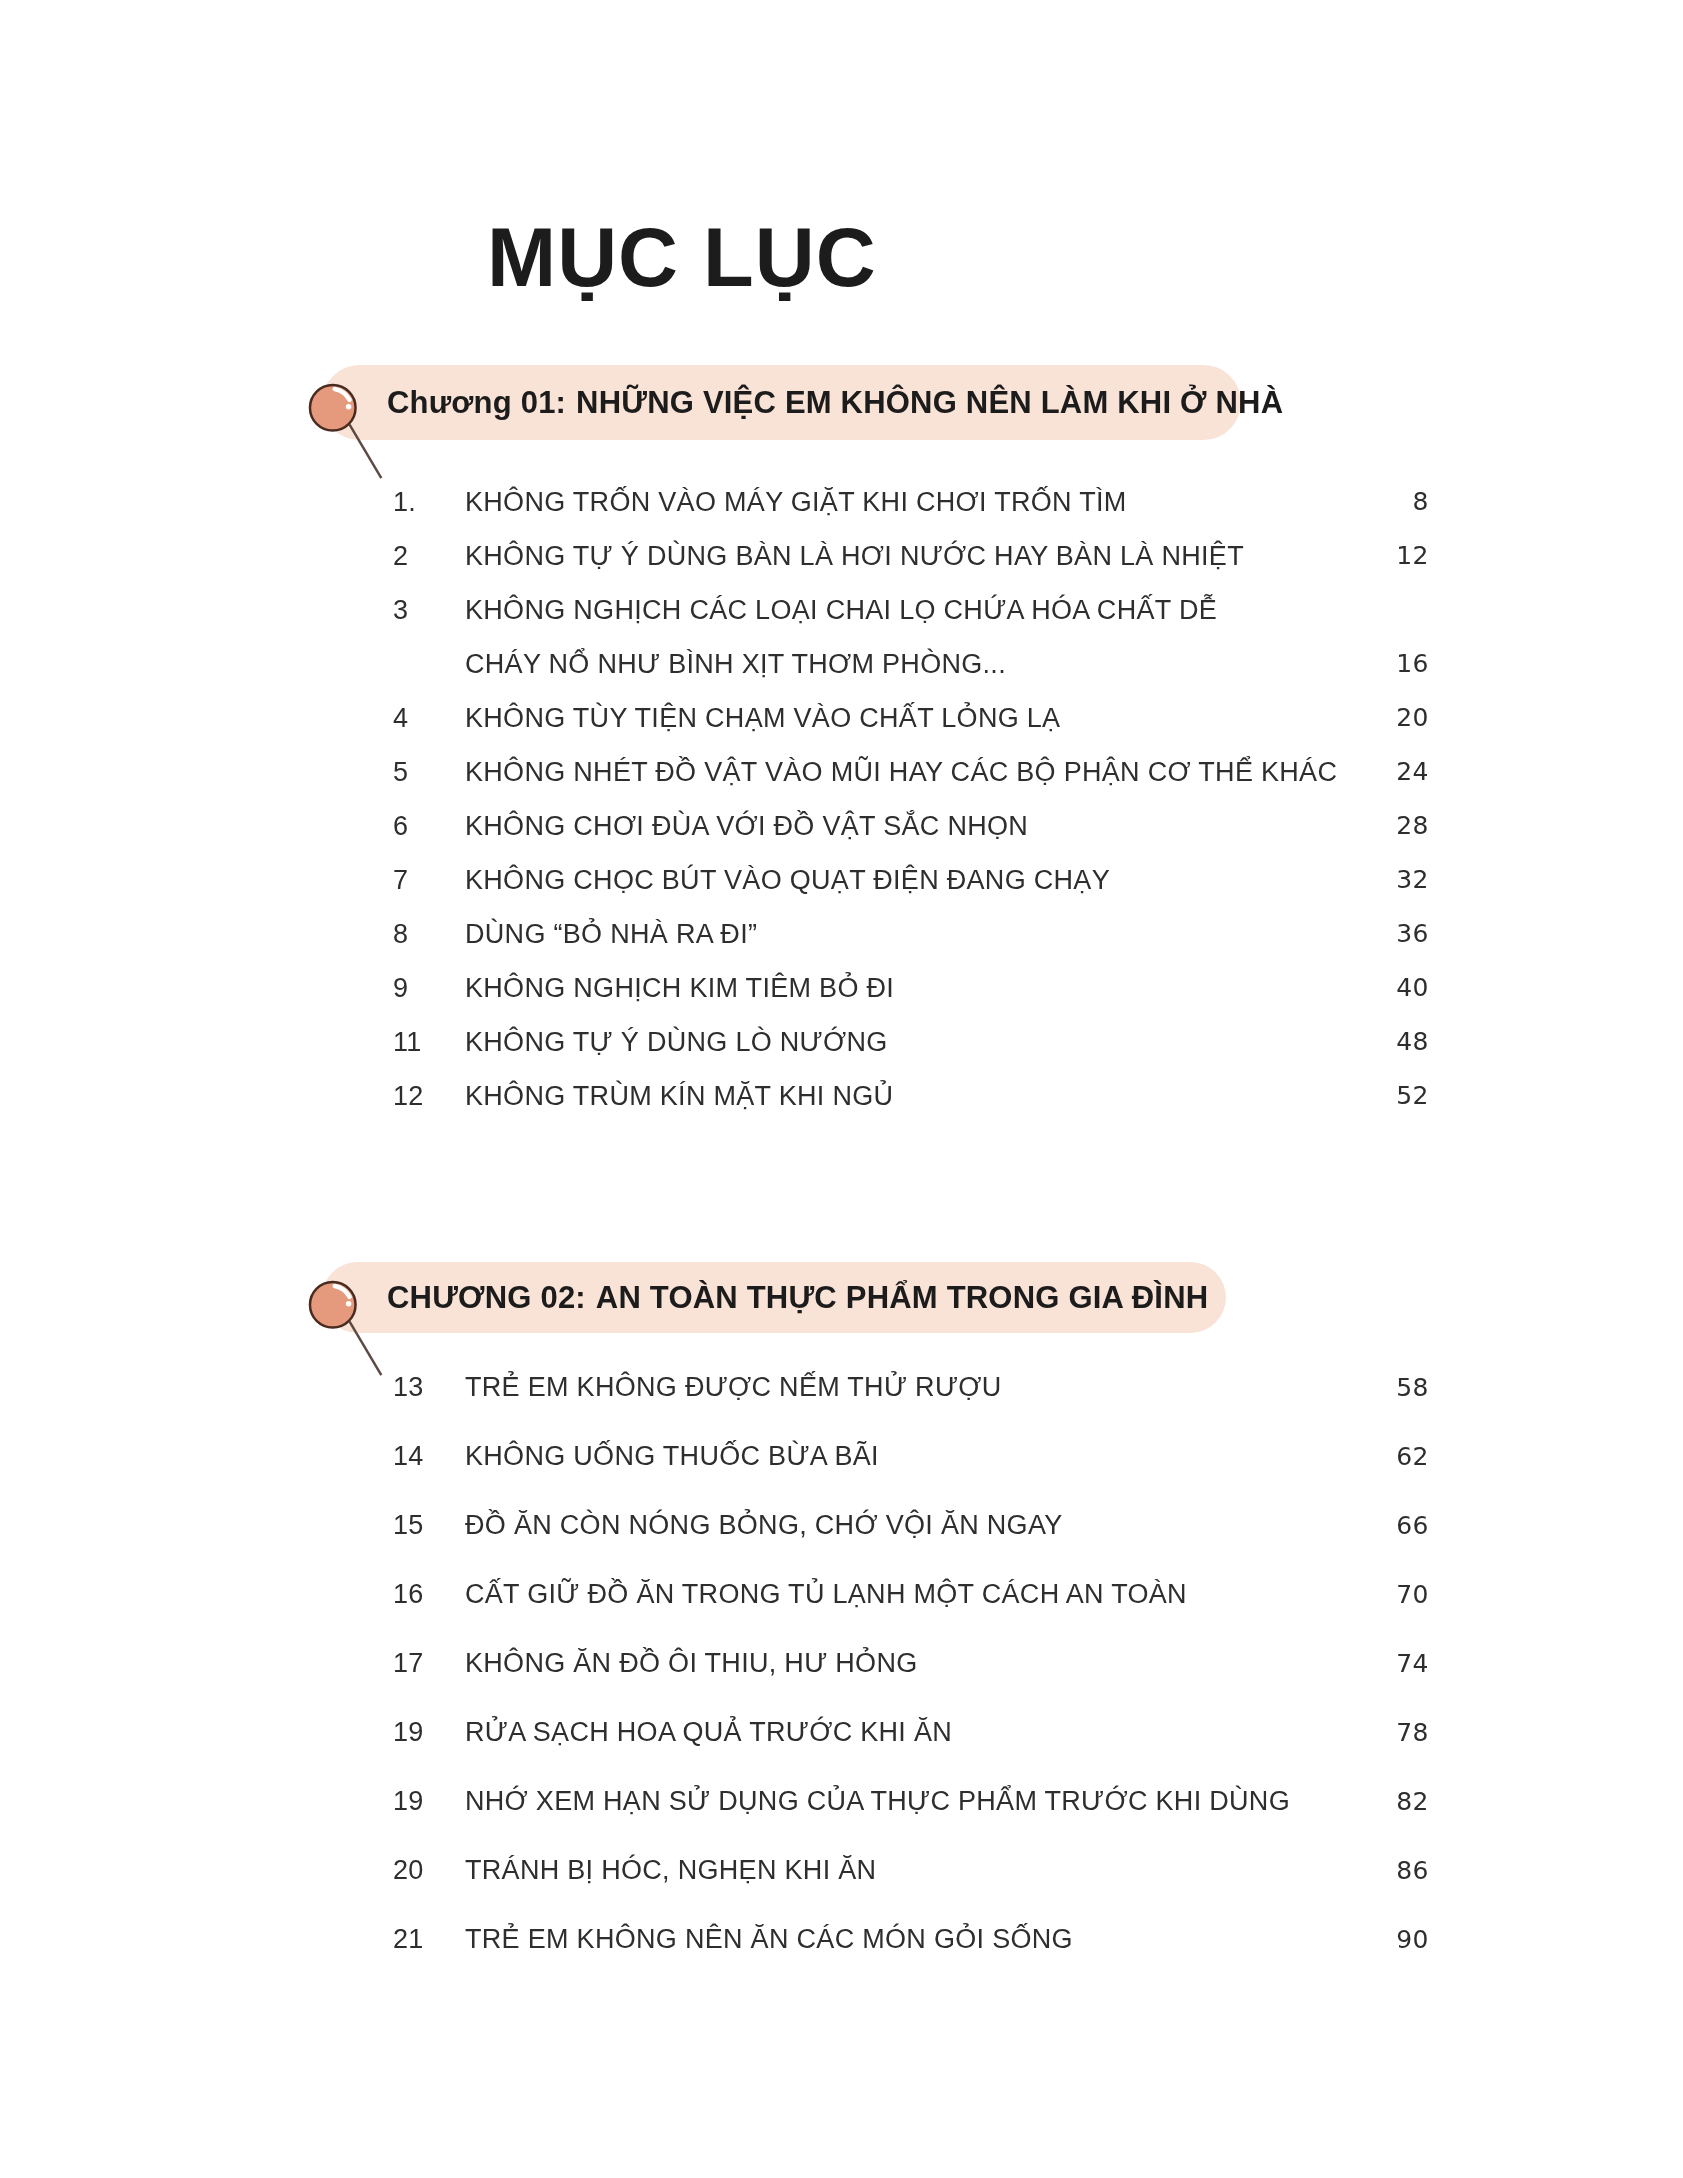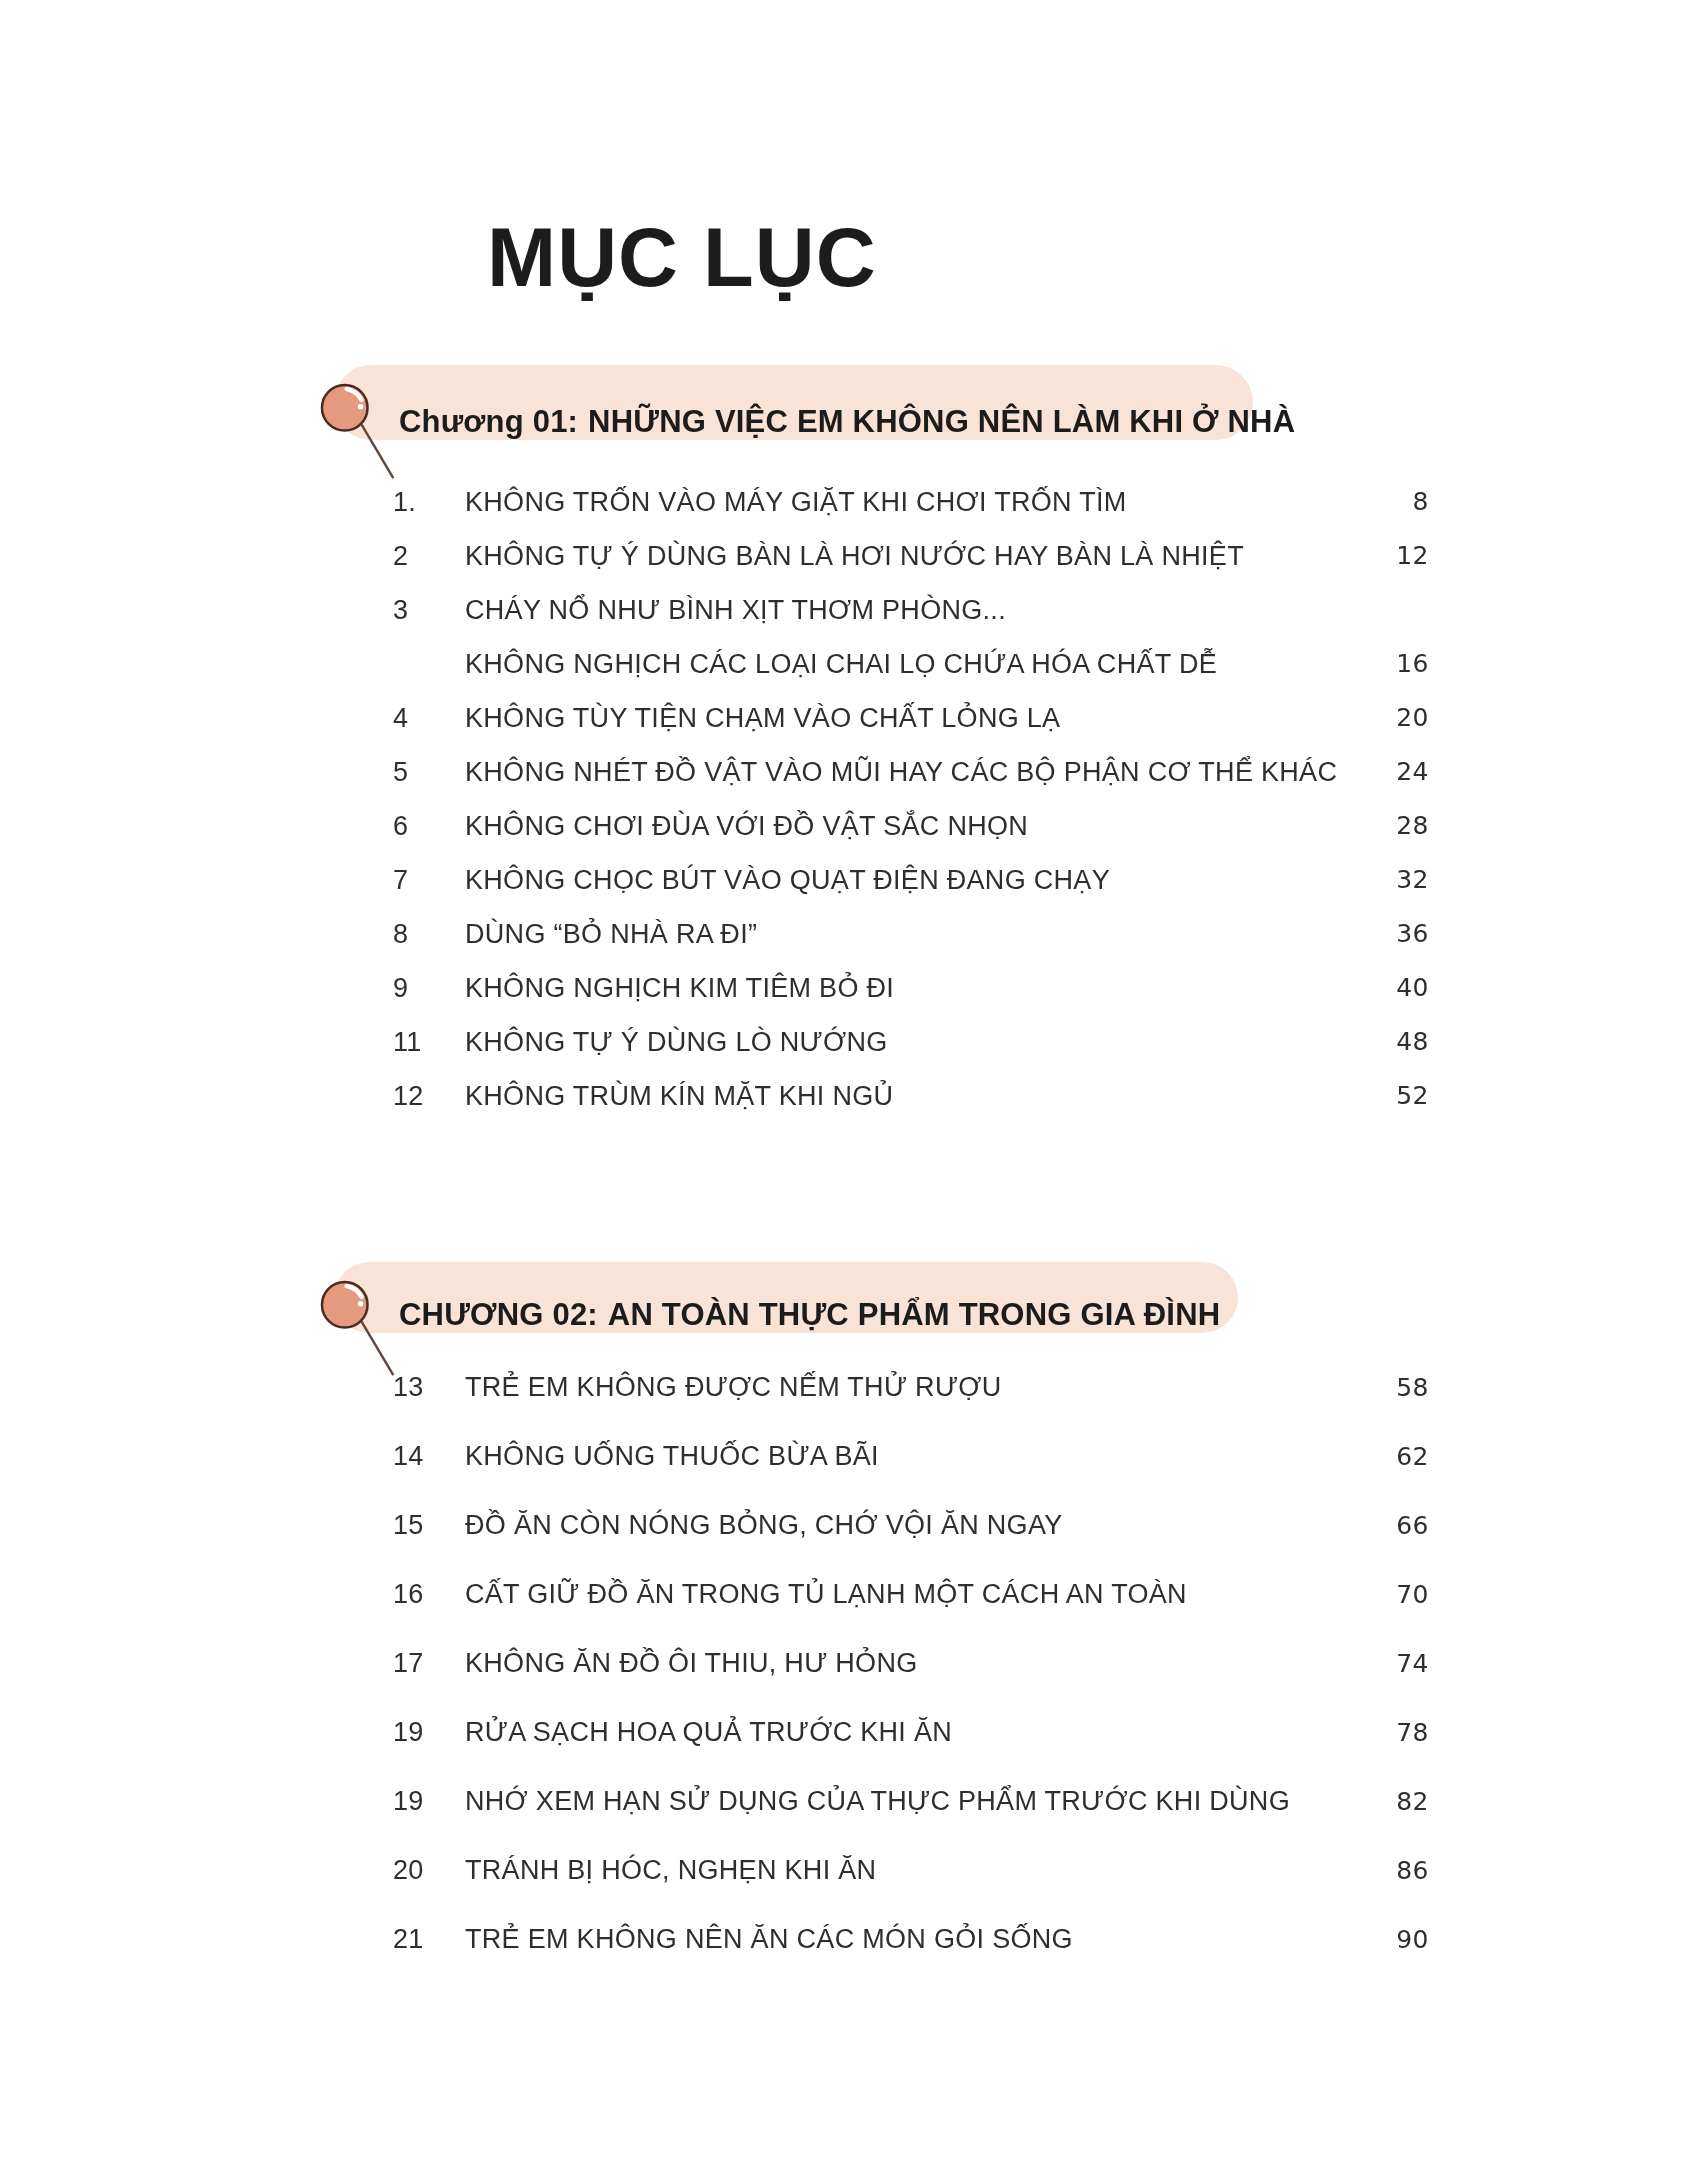--- a/index.html
+++ b/index.html
@@ -12,24 +12,24 @@
   }
   .page { position: relative; width: 1379px; height: 2178px; background: var(--page-bg, #ffffff); }
 
   .title {
     position: absolute; left: 487px; top: 156px;
     font-size: 83px; font-weight: bold; letter-spacing: 1px;
     color: var(--heading-text, #1c1c1c); line-height: 1.1;
   }
 
   .pill {
-    position: absolute; left: 334px;
+    position: absolute; left: 322px;
     background: var(--pill-bg, #f9e2d6);
     border-radius: 44px;
-    display: flex; align-items: flex-end;
+    display: flex; align-items: center;
   }
   .pill-1 { top: 365px; width: 919px; height: 75px; }
   .pill-2 { top: 1262px; width: 904px; height: 71px; }
   .pill-label {
     padding-left: 65px; white-space: nowrap;
     font-size: 31px; font-weight: bold; color: var(--heading-text, #1c1c1c);
     letter-spacing: 0.2px;
   }
   .pill-label .chapter-no { margin-right: 10px; }
 
@@ -88,22 +88,22 @@
     <span class="num">2</span>
     <span class="txt">
           <div class="line">KHÔNG TỰ Ý DÙNG BÀN LÀ HƠI NƯỚC HAY BÀN LÀ NHIỆT</div>
         </span>
     <span class="pg">12</span>
   </div>
 
   <div class="row">
     <span class="num">3</span>
     <span class="txt">
+          <div class="line">KHÔNG NGHỊCH CÁC LOẠI CHAI LỌ CHỨA HÓA CHẤT DỄ</div>
           <div class="line">CHÁY NỔ NHƯ BÌNH XỊT THƠM PHÒNG...</div>
-          <div class="line">KHÔNG NGHỊCH CÁC LOẠI CHAI LỌ CHỨA HÓA CHẤT DỄ</div>
         </span>
     <span class="pg">16</span>
   </div>
 
   <div class="row">
     <span class="num">4</span>
     <span class="txt">
           <div class="line">KHÔNG TÙY TIỆN CHẠM VÀO CHẤT LỎNG LẠ</div>
         </span>
     <span class="pg">20</span>

